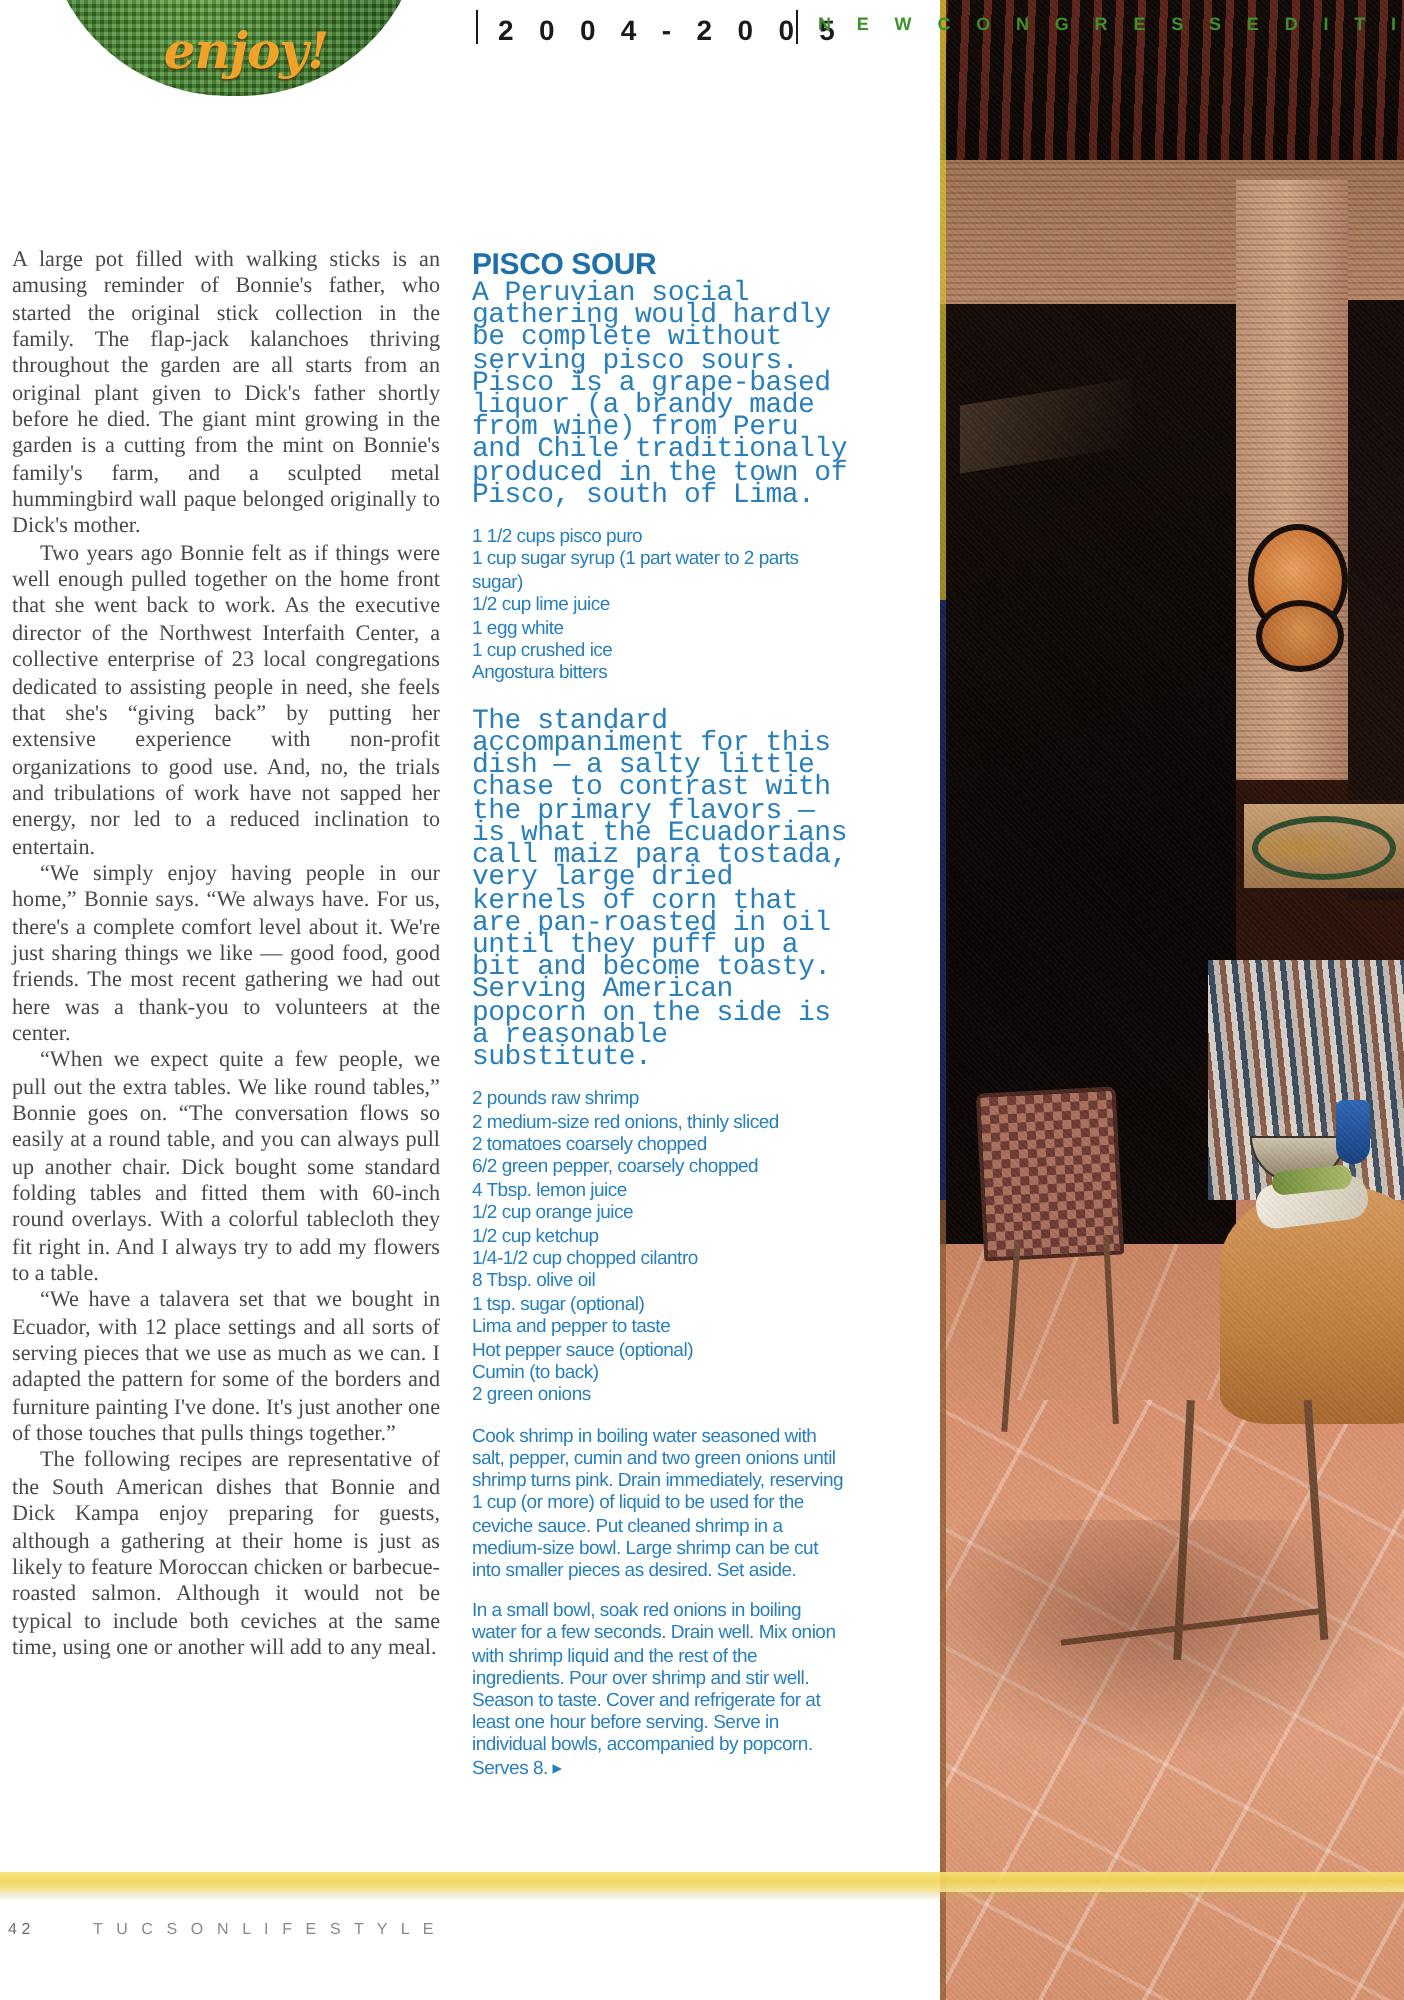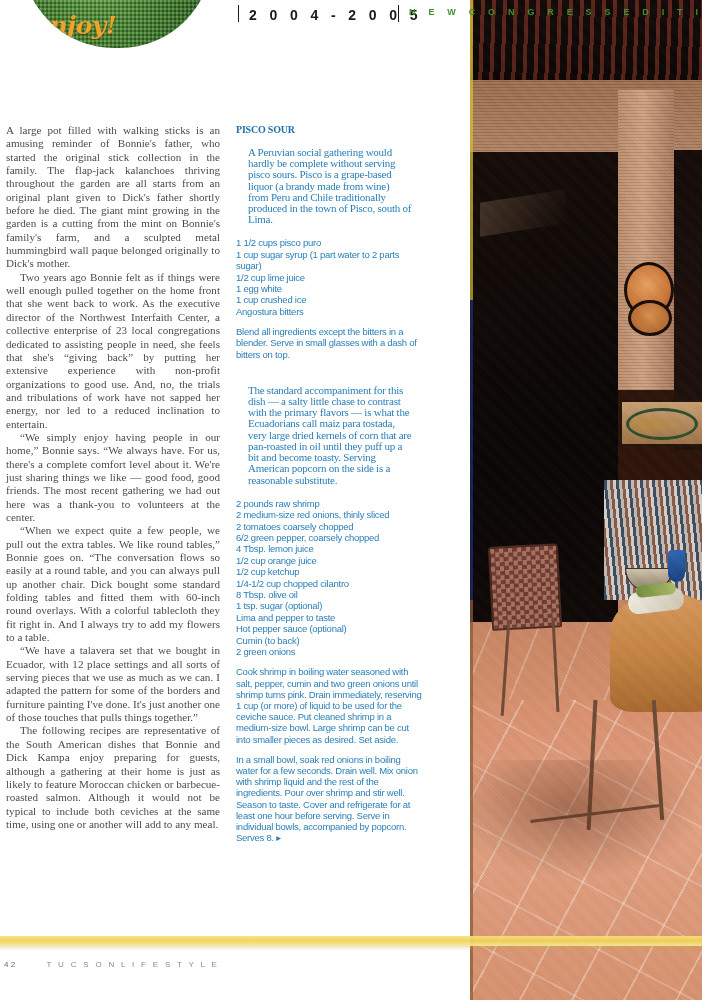--- a/index.html
+++ b/index.html
@@ -69,20 +69,21 @@
         rgba(0,0,0,0.16) 0px, rgba(0,0,0,0.16) 2px,
         rgba(255,255,255,0.10) 2px, rgba(255,255,255,0.10) 4px),
       repeating-linear-gradient(90deg,
         rgba(0,0,0,0.18) 0px, rgba(0,0,0,0.18) 2px,
         rgba(255,255,255,0.12) 2px, rgba(255,255,255,0.12) 4px),
       radial-gradient(circle at 40% 30%, #62a83e 0%, #3c7f26 55%, #1f5a17 100%);
   }
   .badge-text {
     position: absolute;
     left: 12px; right: 0; bottom: 8px;
+    text-align: center;
     font-family: "DejaVu Serif", serif;
     font-style: italic;
     font-size: 25px;
     font-weight: bold;
     color: #f0a32a;
     text-shadow: 0 1px 1px rgba(80,40,0,0.6);
     letter-spacing: -0.5px;
   }
 
   
@@ -266,36 +267,36 @@
     text-indent: 0;
   }
   .col-left p.indent { text-indent: 14px; }
 
   .col-mid {
     left: 236px; top: 124px;
     width: 188px;
     color: #2b7fb8;
   }
   .rec-title {
-    font-family: Liberation Serif, serif;
-    font-size: 10px;
+    font-family: Liberation Sans, sans-serif;
+    font-size: 15px;
     font-weight: bold;
     letter-spacing: -0.2px;
     color: #1f6fa8;
     margin: 0 0 1px 0;
   }
   .rec-title .sub {
     font-weight: bold;
   }
   .rec-body {
-    font-family: Liberation Serif, serif;
-    font-size: 11px;
+    font-family: Liberation Mono, monospace;
+    font-size: 14px;
     line-height: 11.2px;
     color: #2b7fb8;
-    margin: 12px;
+    margin: 0;
     letter-spacing: -0.25px;
   }
   .rec-list {
     font-family: "Liberation Sans", sans-serif;
     font-size: 9.5px;
     line-height: 11.4px;
     color: #2b7fb8;
     margin: 9px 0 0 0;
     letter-spacing: -0.25px;
   }
@@ -400,21 +401,20 @@
       </div>
       <p class="rec-body">A Peruvian social gathering would hardly be complete without serving pisco sours. Pisco is a grape-based liquor (a brandy made from wine) from Peru and Chile traditionally produced in the town of Pisco, south of Lima.</p>
       <div class="rec-list">
         <div>1 1/2 cups pisco puro</div>
         <div>1 cup sugar syrup (1 part water to 2 parts sugar)</div>
         <div>1/2 cup lime juice</div>
         <div>1 egg white</div>
         <div>1 cup crushed ice</div>
         <div>Angostura bitters</div>
       </div>
-      <p class="rec-steps">Blend all ingredients except the bitters in a blender. Serve in small glasses with a dash of bitters on top.</p>
     </div>
 
     <div class="gap-lg"></div>
 
     <div>
       <p class="rec-body">The standard accompaniment for this dish — a salty little chase to contrast with the primary flavors — is what the Ecuadorians call maiz para tostada, very large dried kernels of corn that are pan-roasted in oil until they puff up a bit and become toasty. Serving American popcorn on the side is a reasonable substitute.</p>
       <div class="rec-list">
         <div>2 pounds raw shrimp</div>
         <div>2 medium-size red onions, thinly sliced</div>
         <div>2 tomatoes coarsely chopped</div>

